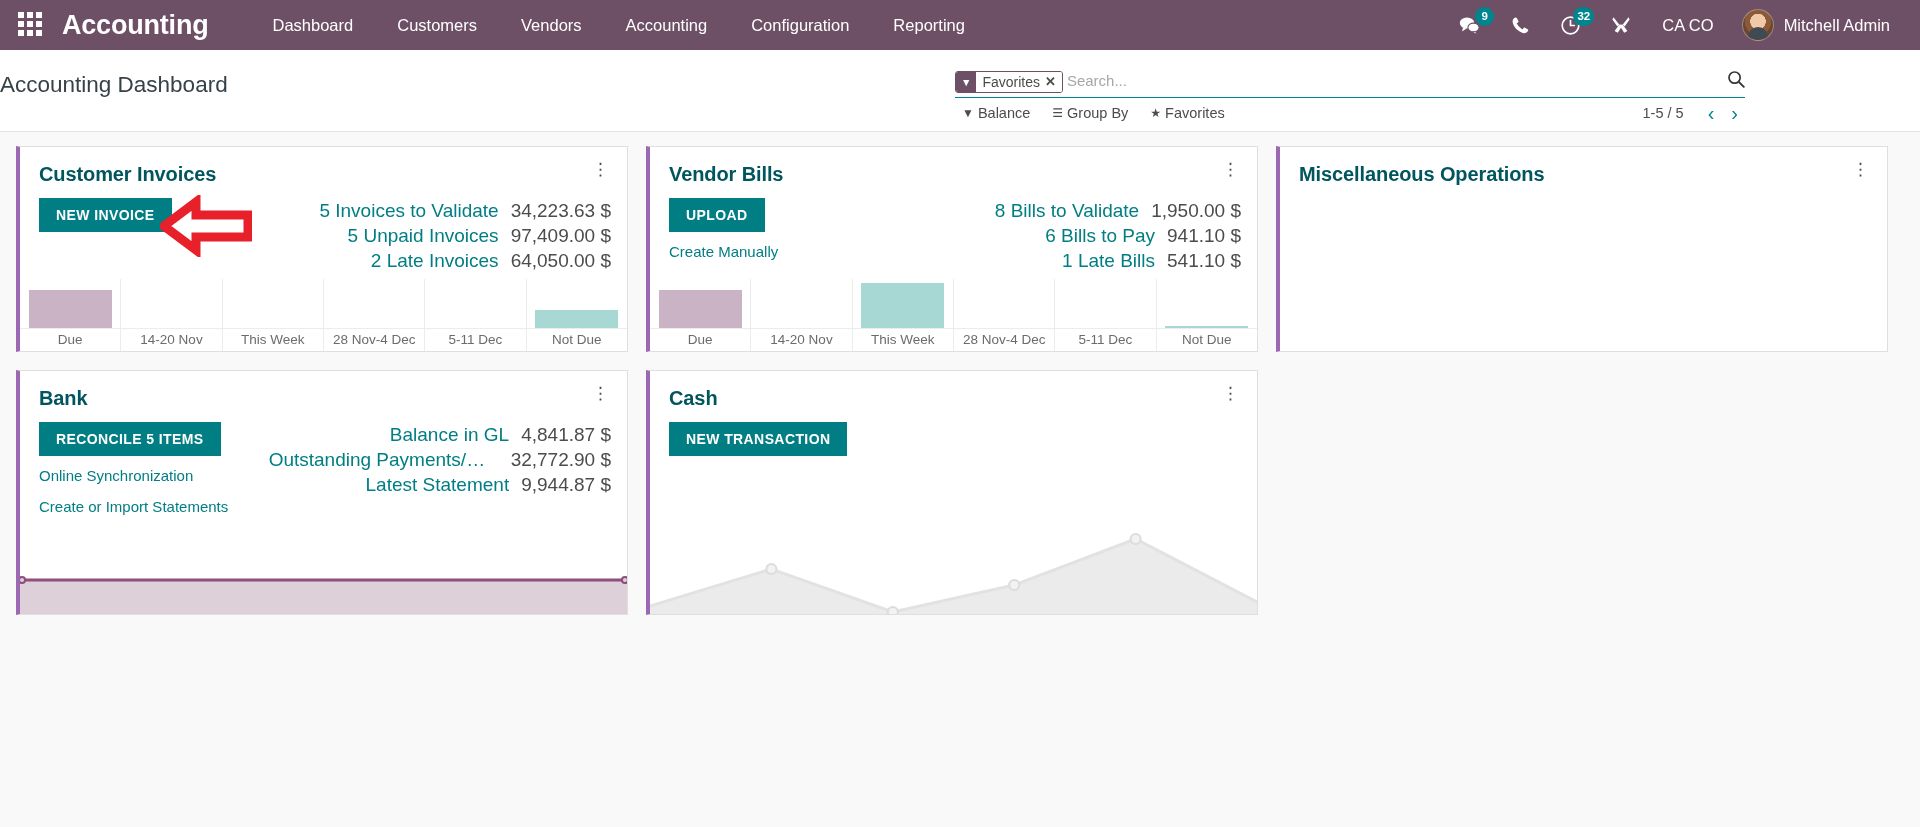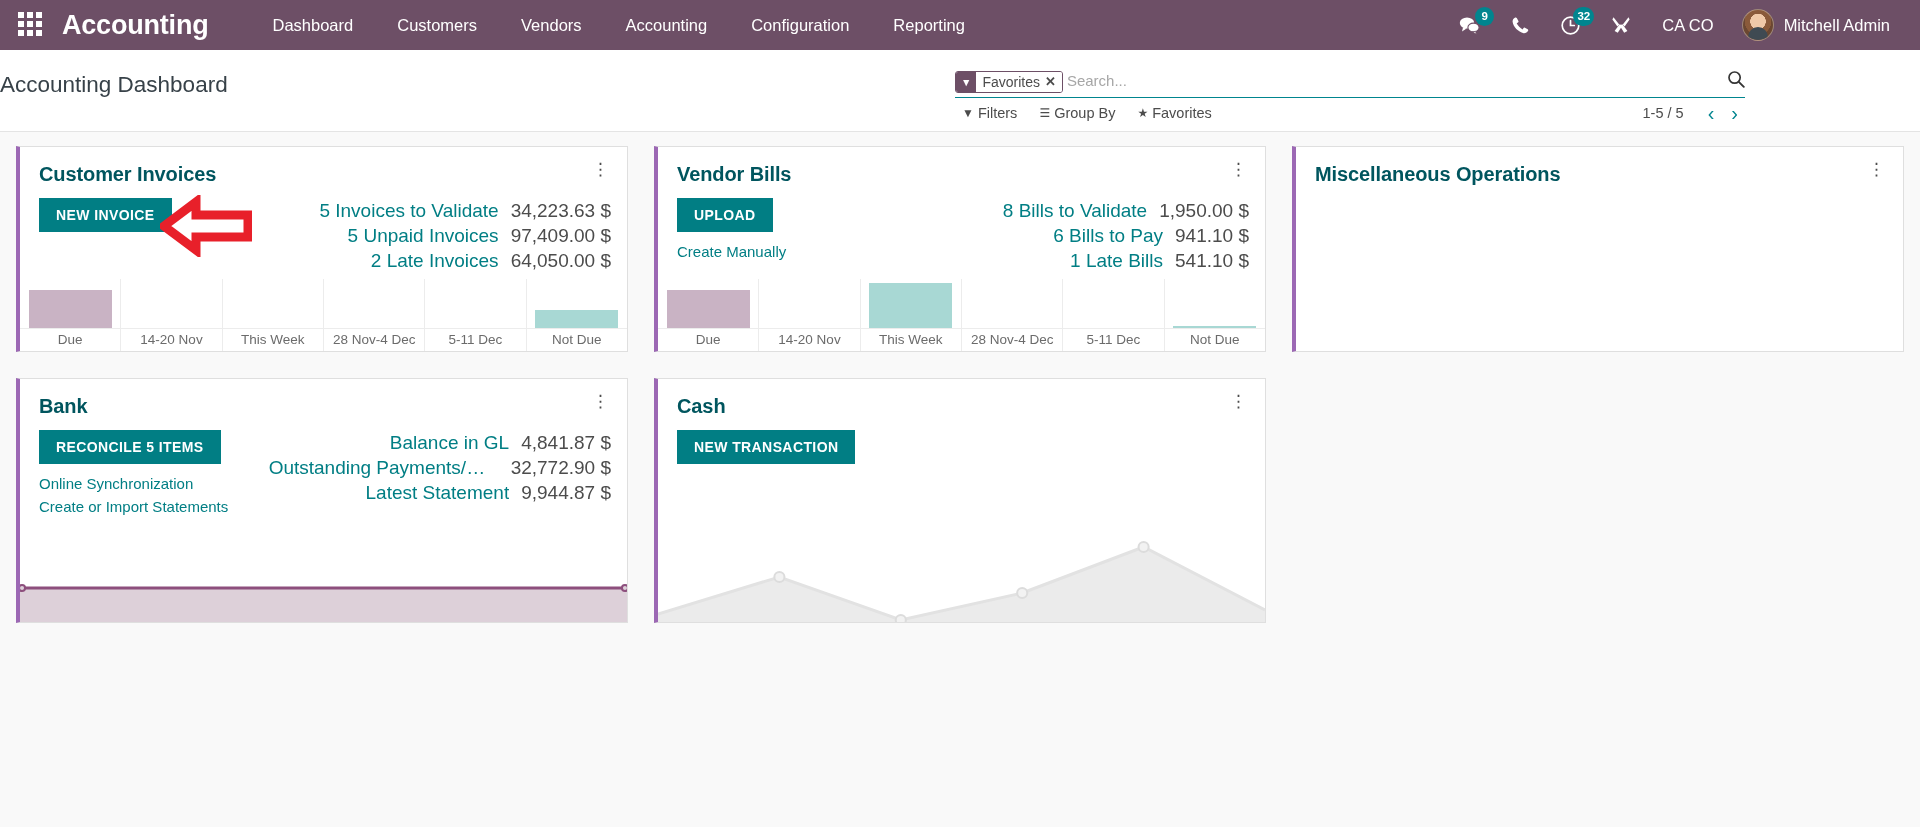--- a/index.html
+++ b/index.html
@@ -223,21 +223,21 @@
     cursor: pointer;
     padding: 0 7px;
     line-height: 1;
   }
 
   
   .dash {
     padding: 14px 16px;
     display: flex;
     flex-wrap: wrap;
-    gap: 8px;
+    gap: 0;
     align-content: flex-start;
   }
   .card {
     background: #ffffff;
     border: 1px solid #dfdfdf;
     border-left: 4px solid #9c68b4;
     position: relative;
     margin: 0 18px 18px 0;
     display: flex;
     flex-direction: column;
@@ -446,21 +446,21 @@
           <line x1="11.8" y1="11.8" x2="16.8" y2="16.8" stroke="#353535" stroke-width="1.9" stroke-linecap="round"></line>
         </svg>
       </span>
     </div>
   </div>
 
   <div class="cp-bottom">
     <div class="dropdowns">
       <div class="dd">
         <span class="gi">▼</span>
-        <span>Filters</span>
+        <span>Balance</span>
       </div>
       <div class="dd">
         <span class="gi">☰</span>
         <span>Group By</span>
       </div>
       <div class="dd">
         <span class="gi">★</span>
         <span>Favorites</span>
       </div>
     </div>
@@ -606,21 +606,21 @@
 
   <div class="card card-w card-bottom">
     <div class="card-head">
       <div class="card-title">Bank</div>
       <div class="kebab">⋮</div>
     </div>
     <div class="card-body">
       <div class="card-left">
         <button class="btn-primary">RECONCILE 5 ITEMS</button>
         <a class="link-sub">Online Synchronization</a>
-        <a class="link-sub" style="margin-top:6px">Create or Import Statements</a>
+        <a class="link-sub" style="margin-top:14px">Create or Import Statements</a>
       </div>
       <div class="card-right">
         <div class="stat-row">
           <span class="stat-label">Balance in GL</span>
           <span class="stat-value">4,841.87 $</span>
         </div>
         <div class="stat-row">
           <span class="stat-label">Outstanding Payments/R…</span>
           <span class="stat-value">32,772.90 $</span>
         </div>

